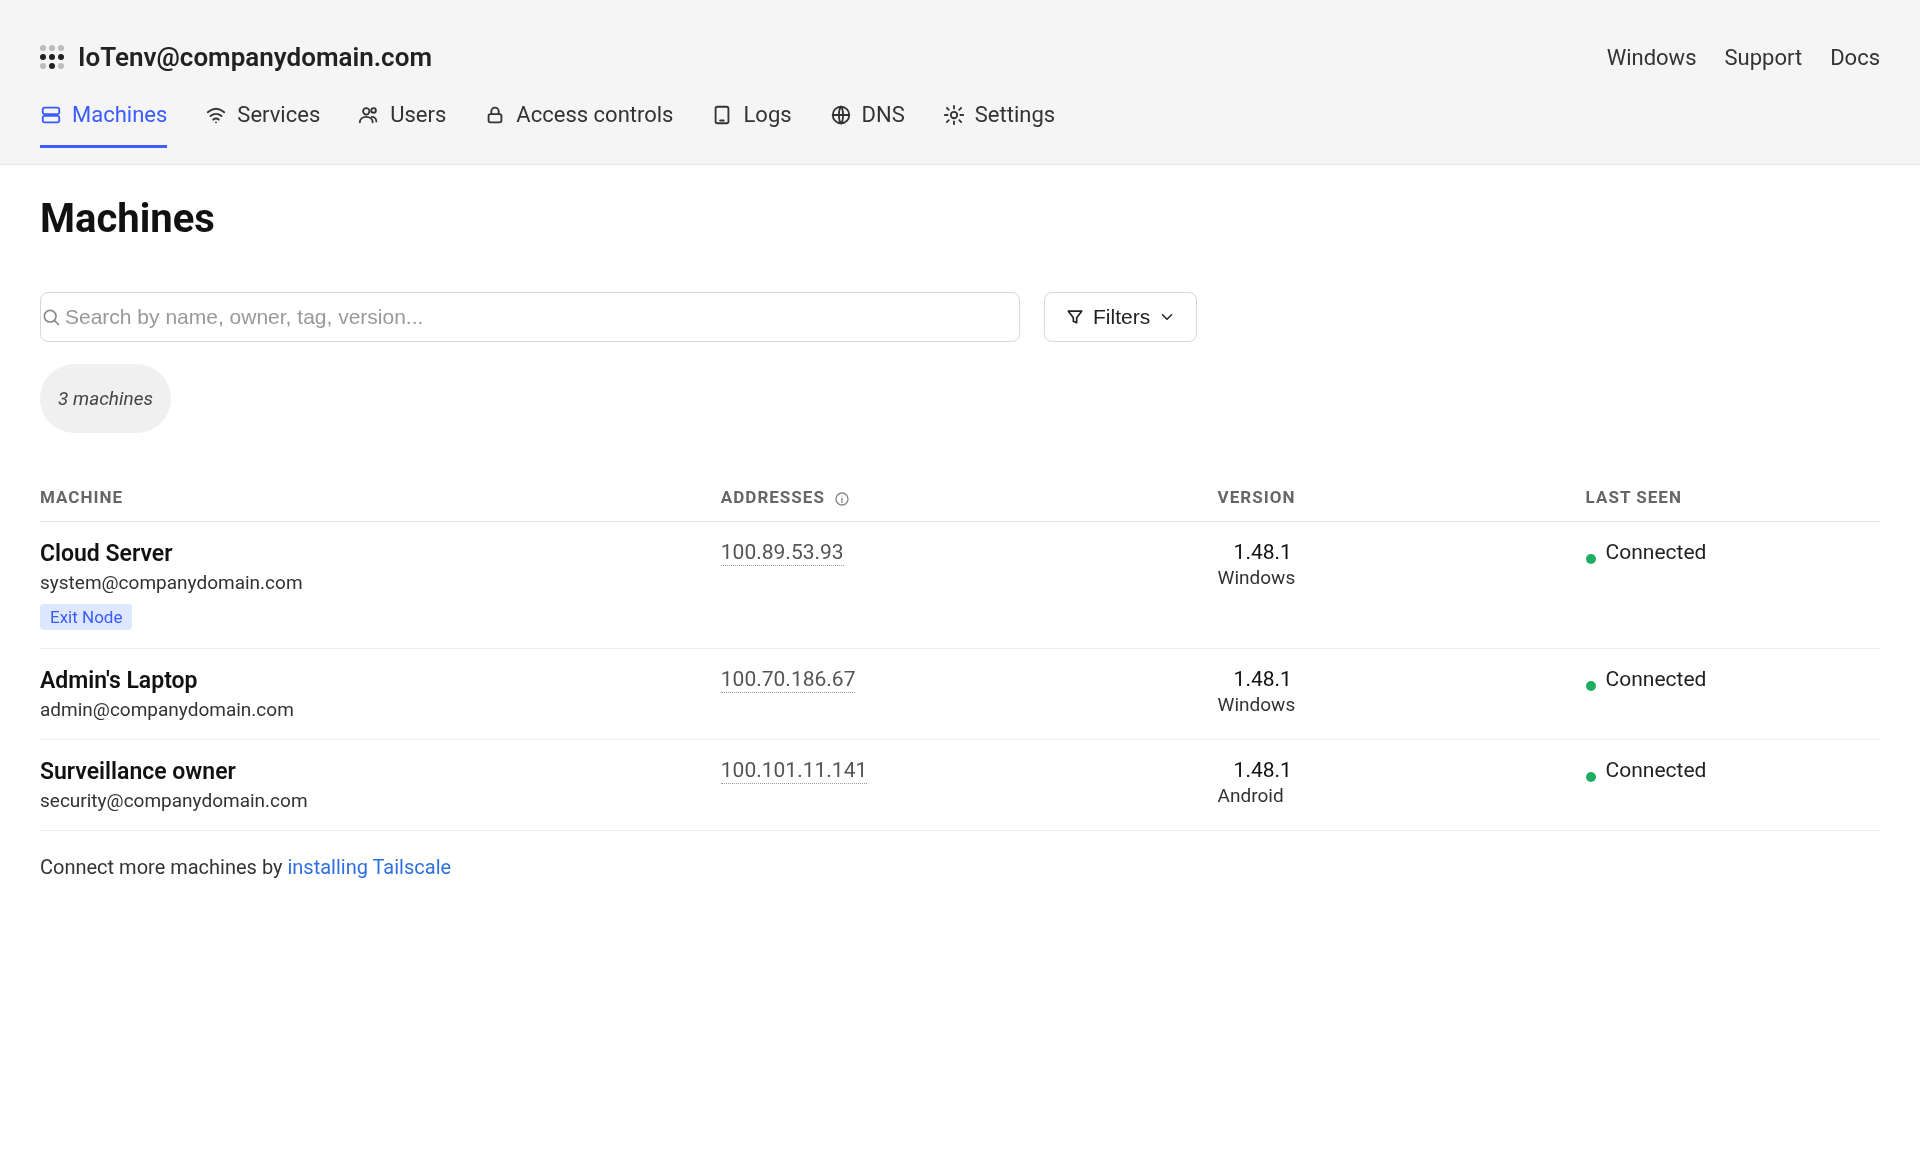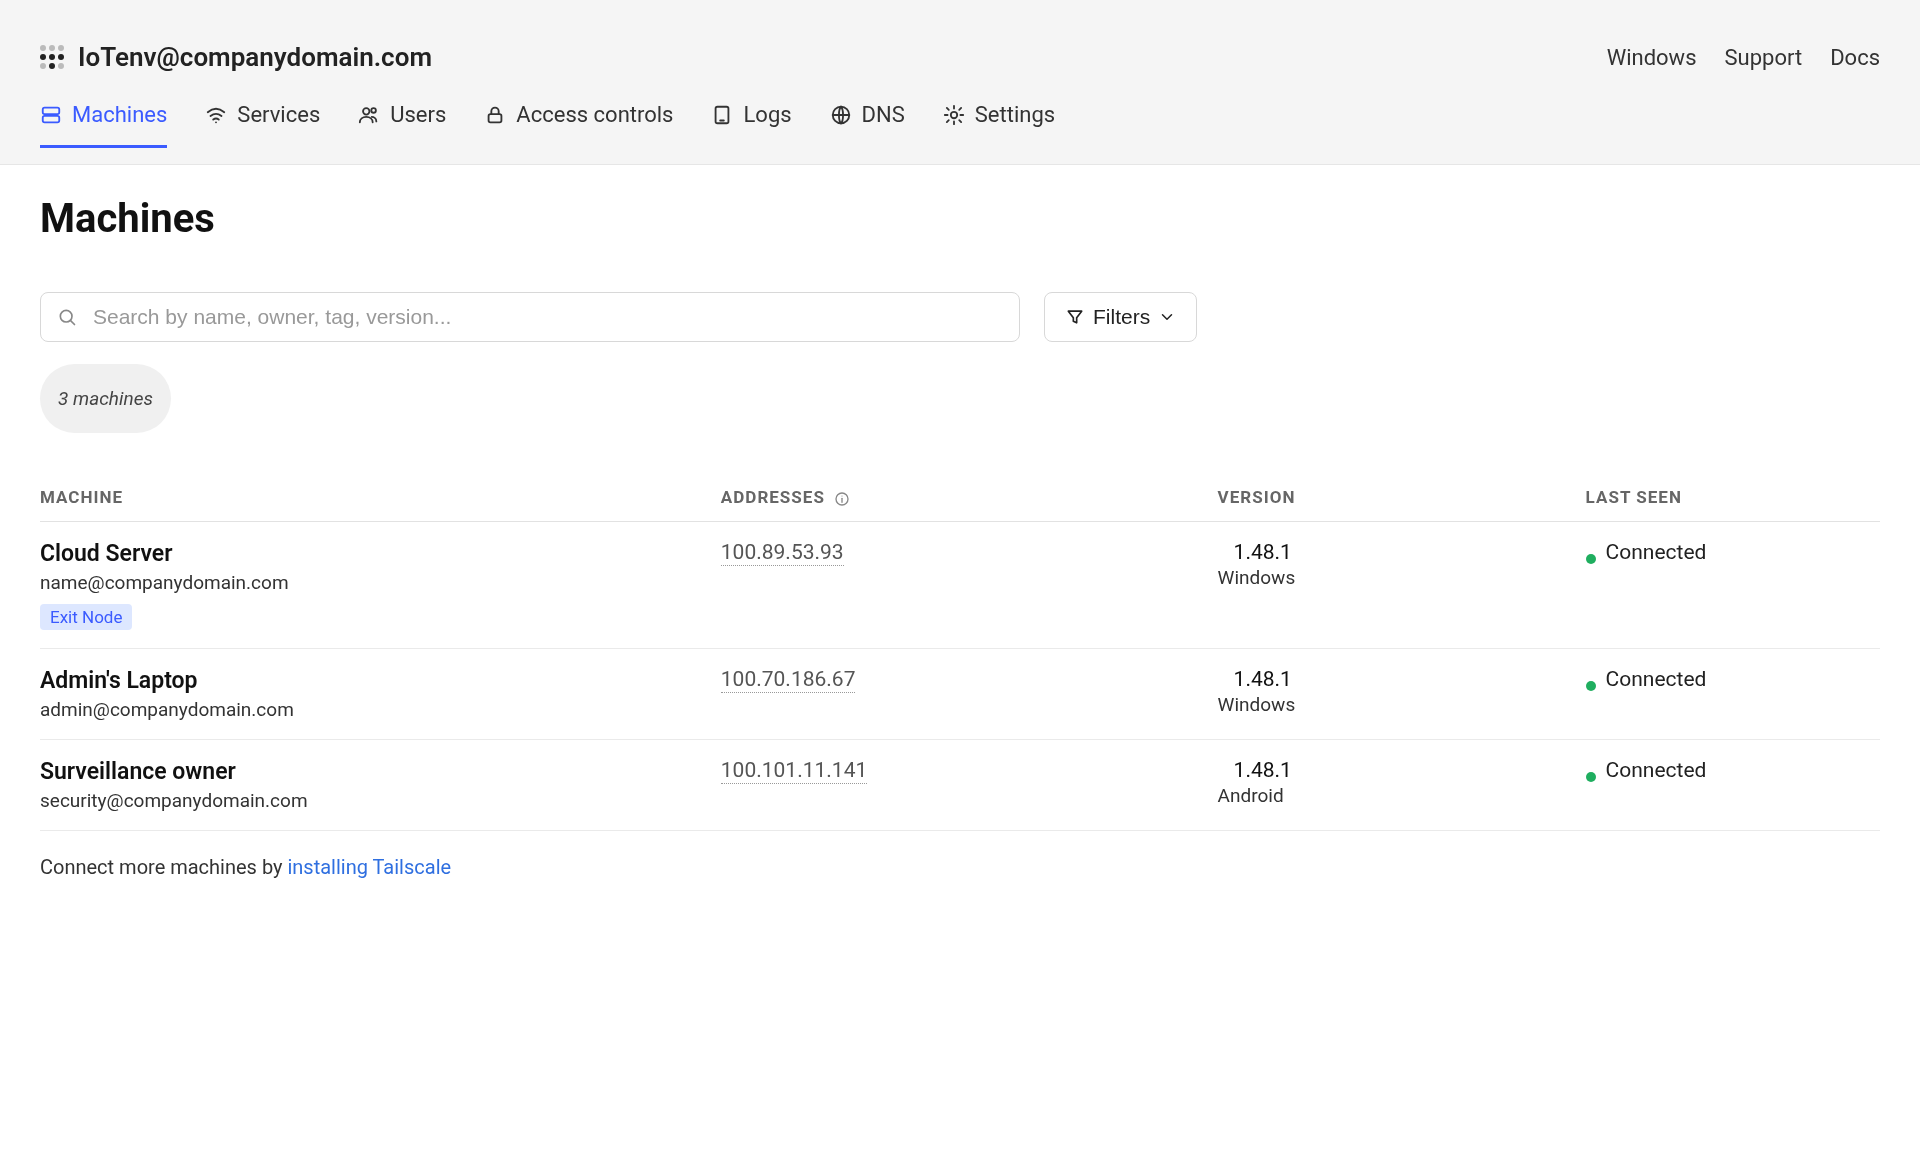--- a/index.html
+++ b/index.html
@@ -78,24 +78,24 @@
     display: flex;
     gap: 24px;
     align-items: center;
     margin-bottom: 22px;
   }
   .search-box {
     flex: 0 0 980px;
     max-width: 980px;
     display: flex;
     align-items: center;
-    gap: 16px;
+    gap: 4px;
     border: 1px solid #d8d8d8;
     border-radius: 8px;
-    padding: 12px 16px;
+    padding: 12px 0;
     background: #fff;
   }
   .search-box input {
     border: none;
     outline: none;
     font-size: 21px;
     flex: 1;
     color: #333;
     background: transparent;
   }
@@ -307,21 +307,21 @@
             </svg>
         </th>
         <th>VERSION</th>
         <th>LAST SEEN</th>
       </tr>
     </thead>
     <tbody>
       <tr>
         <td>
           <div class="m-name">Cloud Server</div>
-          <div class="m-owner">name@companydomain.com</div>
+          <div class="m-owner">system@companydomain.com</div>
           <span class="badge">Exit Node</span>
         </td>
         <td><span class="addr">100.89.53.93</span></td>
         <td>
           <div class="ver">1.48.1</div>
           <div class="os">Windows</div>
         </td>
         <td>
           <div class="status">
             <span class="dot"></span>

